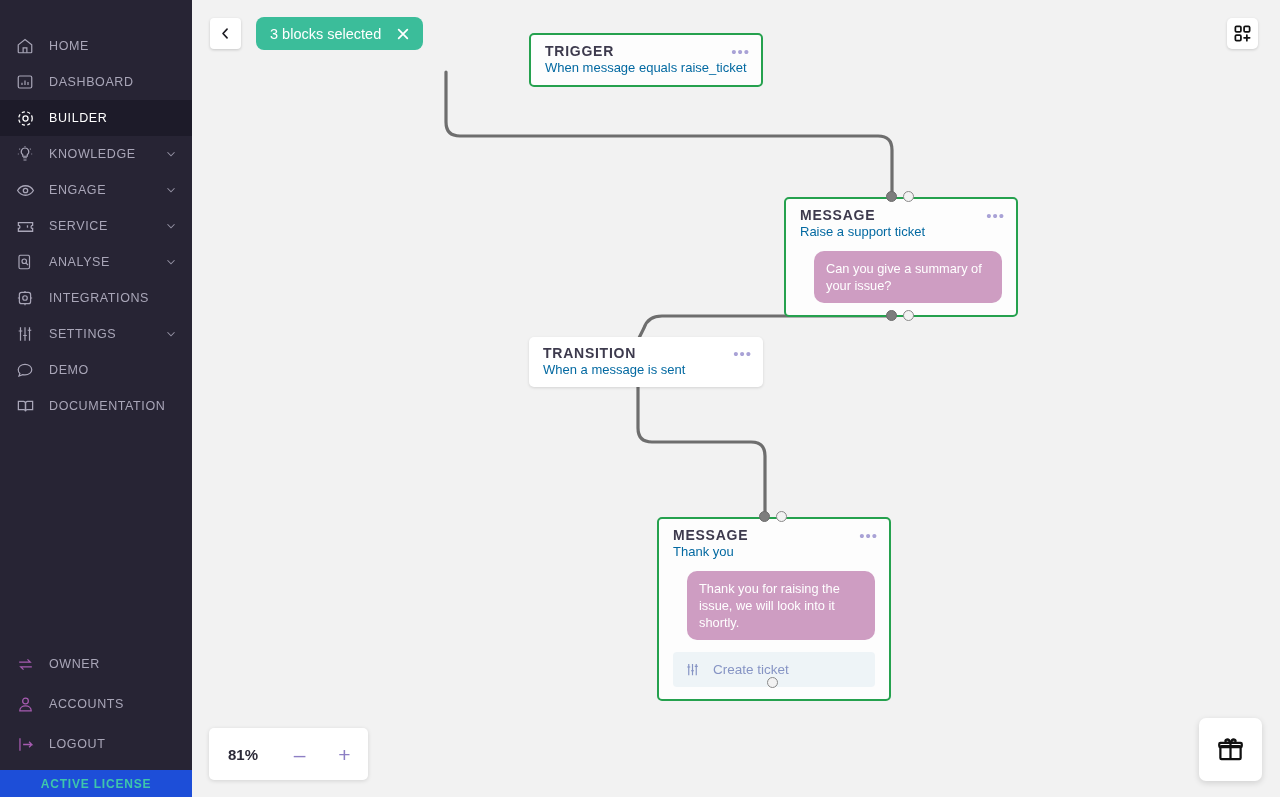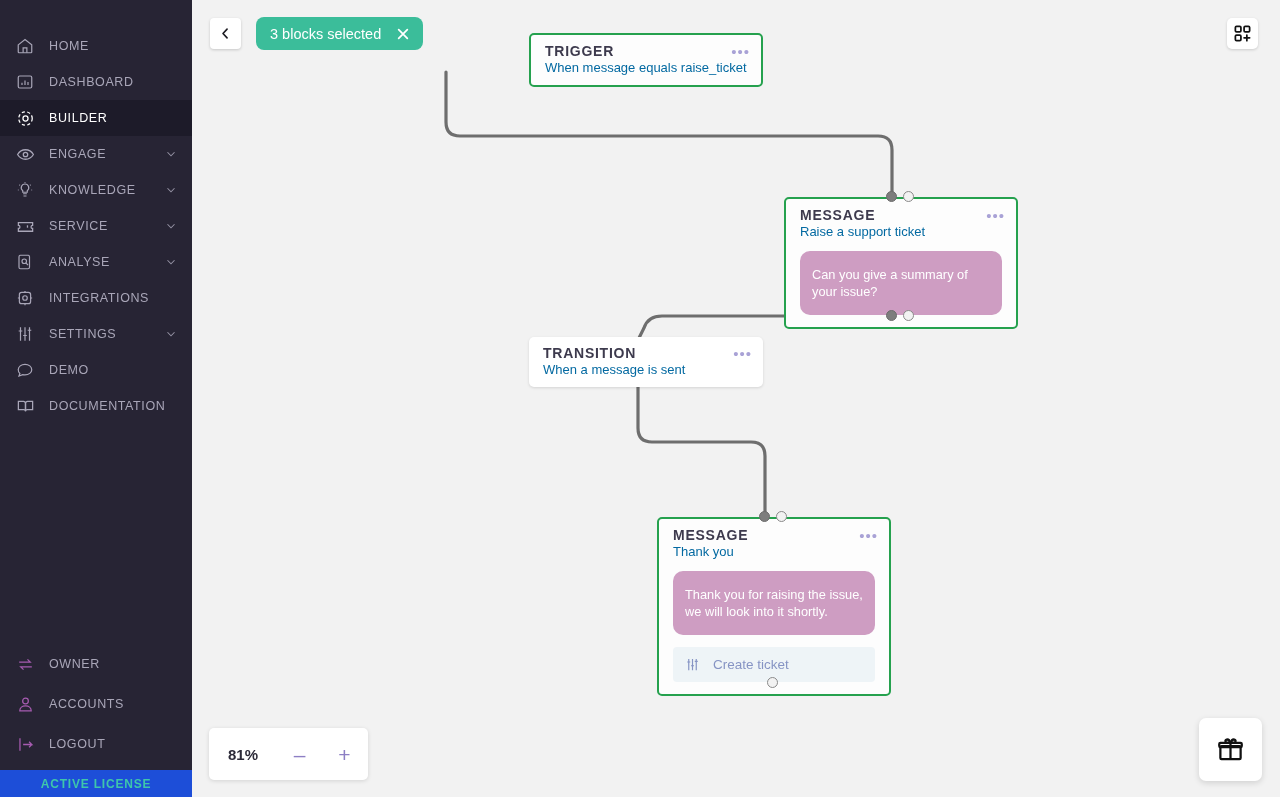--- a/index.html
+++ b/index.html
@@ -116,25 +116,25 @@
   .block .subtitle {
     font-size: 13px; color: #0369a1;
     padding: 1px 14px 10px 14px;
   }
   .block .dots {
     position: absolute; right: 11px; top: 14px;
     color: #a9a2d6; font-size: 15px; line-height: 6px;
     letter-spacing: 1px; cursor: pointer;
   }
   .bubble {
-    margin: 2px 14px 12px 14px;
+    margin: 2px 14px 12px 28px;
     background: #ce9dc2;
     color: #ffffff;
     border-radius: 10px;
-    padding: 15px 12px;
+    padding: 9px 12px;
     font-size: 12.8px;
     line-height: 1.33;
   }
   .action-row {
     margin: 0 14px 12px 14px;
     background: #eef4f7;
     border-radius: 4px;
     display: flex; align-items: center;
     padding: 10px 12px;
     color: #8694c4;
@@ -213,42 +213,42 @@
           <svg viewBox="0 0 24 24" width="19" height="19">
               <circle cx="12" cy="12" r="8.5" stroke-dasharray="4 3"></circle>
               <circle cx="12" cy="12" r="3.2"></circle>
             </svg>
         </span>
         <span class="lbl">BUILDER</span>
       </div>
 
       <div class="nav-item">
         <span class="ico">
-          <svg viewBox="0 0 24 24" width="19" height="19">
-              <path d="M2 12s3.6-6 10-6 10 6 10 6-3.6 6-10 6-10-6-10-6z"></path>
-              <circle cx="12" cy="12" r="2.8"></circle>
-            </svg>
-        </span>
-        <span class="lbl">ENGAGE</span>
+          <svg viewBox="0 0 24 24" width="18" height="18">
+              <path d="M9.5 17h5M10 20h4"></path>
+              <path d="M12 4a5 5 0 0 0-3 9v2h6v-2a5 5 0 0 0-3-9z"></path>
+              <path d="M12 1.5v1M4.5 5l.8.8M19.5 5l-.8.8M2.5 12h1M20.5 12h1"></path>
+            </svg>
+        </span>
+        <span class="lbl">KNOWLEDGE</span>
         <span class="chev">
           <svg viewBox="0 0 24 24" width="14" height="14">
               <path d="M6 9l6 6 6-6"></path>
             </svg>
         </span>
       </div>
 
       <div class="nav-item">
         <span class="ico">
-          <svg viewBox="0 0 24 24" width="18" height="18">
-              <path d="M9.5 17h5M10 20h4"></path>
-              <path d="M12 4a5 5 0 0 0-3 9v2h6v-2a5 5 0 0 0-3-9z"></path>
-              <path d="M12 1.5v1M4.5 5l.8.8M19.5 5l-.8.8M2.5 12h1M20.5 12h1"></path>
-            </svg>
-        </span>
-        <span class="lbl">KNOWLEDGE</span>
+          <svg viewBox="0 0 24 24" width="19" height="19">
+              <path d="M2 12s3.6-6 10-6 10 6 10 6-3.6 6-10 6-10-6-10-6z"></path>
+              <circle cx="12" cy="12" r="2.8"></circle>
+            </svg>
+        </span>
+        <span class="lbl">ENGAGE</span>
         <span class="chev">
           <svg viewBox="0 0 24 24" width="14" height="14">
               <path d="M6 9l6 6 6-6"></path>
             </svg>
         </span>
       </div>
 
       <div class="nav-item">
         <span class="ico">
           <svg viewBox="0 0 24 24" width="19" height="19">

